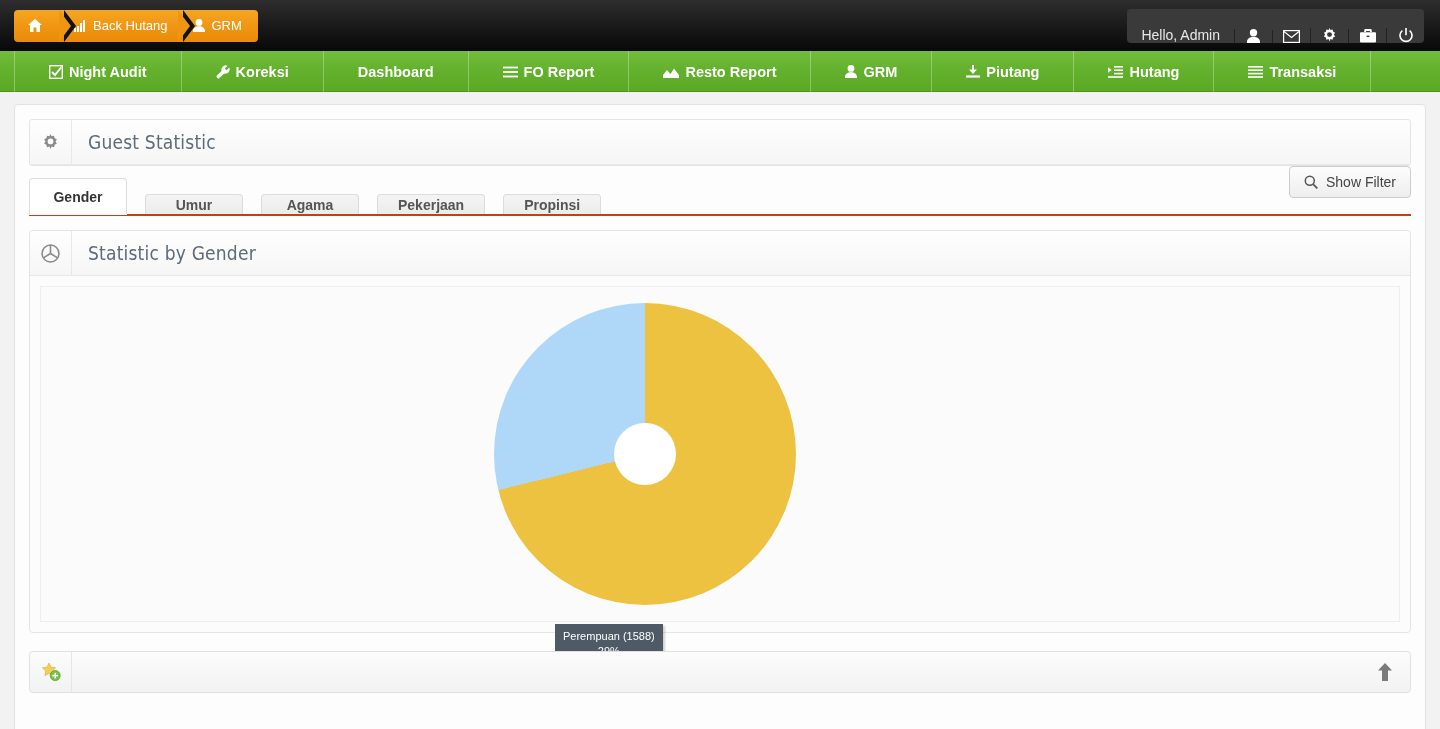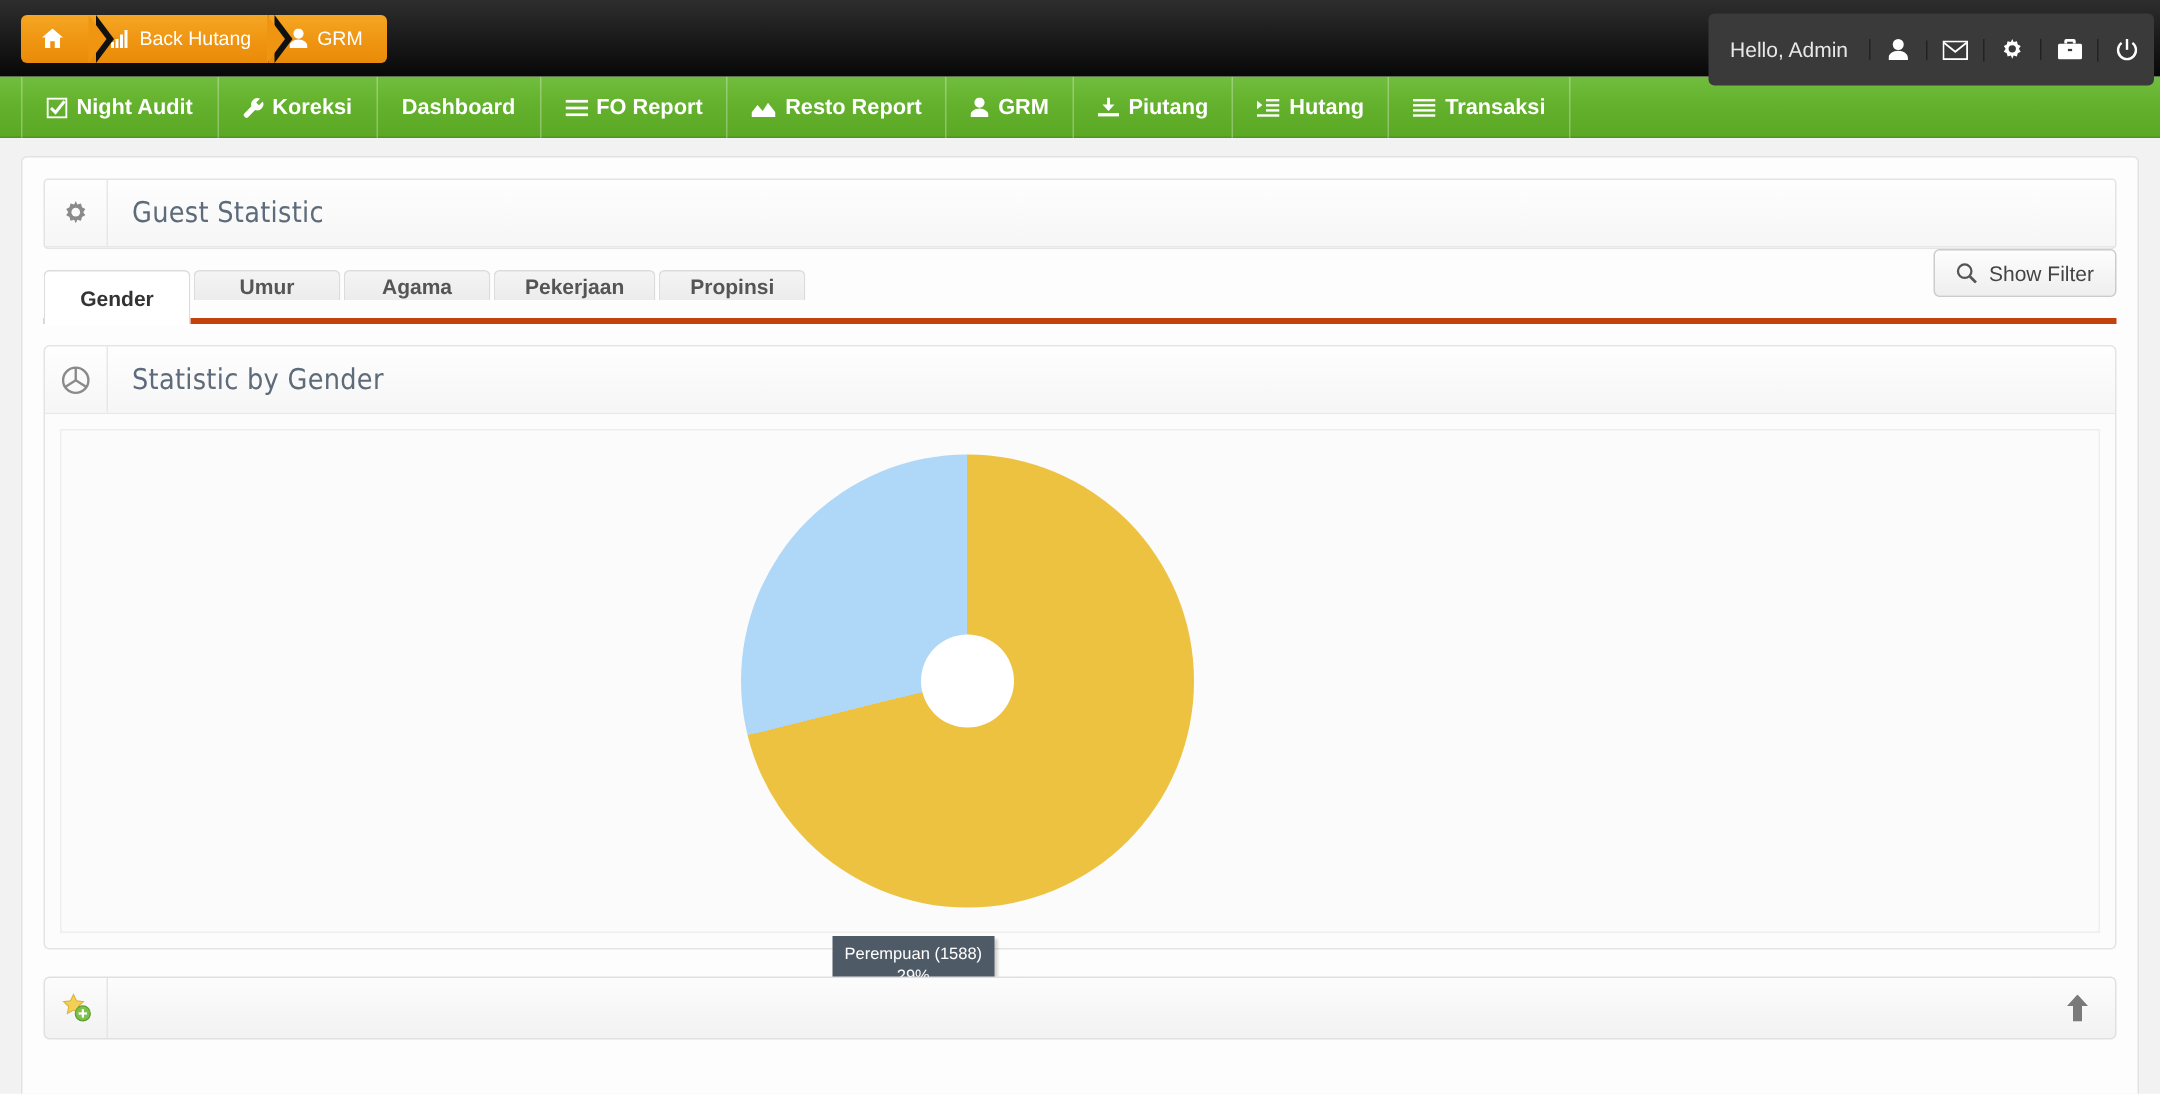--- a/index.html
+++ b/index.html
@@ -49,23 +49,23 @@
     width: 0; height: 0;
     border-top: 16px solid transparent;
     border-bottom: 16px solid transparent;
     border-left: 12px solid #111;
     z-index: 2;
   }
   .crumb .ci { margin-right: 6px; display: inline-flex; align-items: flex-end; }
 
   
   .userbox {
-    position: absolute; right: 4px; top: 9px;
-    height: 48px;
-    display: flex; align-items: center;
+    position: absolute; right: 16px; top: 9px;
+    height: 34px;
+    display: flex; align-items: flex-end;
     background: #3a3a3a;
     border-radius: 4px;
     overflow: hidden;
   }
   .userbox .hello {
     color: #e8e8e8; font-size: 14px;
     display: flex; align-items: center;
     padding: 0 14px;
   }
   .ubtn {
@@ -81,21 +81,21 @@
   .greennav {
     height: 41px;
     background: linear-gradient(to bottom, #72bd3e 0%, #62b02b 50%, #5aa824 100%);
     display: flex;
     align-items: stretch;
     padding-left: 14px;
     box-shadow: inset 0 -1px 0 rgba(0,0,0,.12);
   }
   .navitem {
     display: flex; align-items: center;
-    padding: 0 16px;
+    padding: 0 34px;
     color: #fff;
     font-size: 14.5px;
     font-weight: bold;
     text-decoration: none;
     border-right: 1px solid rgba(255,255,255,.30);
     white-space: nowrap;
     cursor: pointer;
   }
   .navitem:first-child { border-left: 1px solid rgba(255,255,255,.30); }
   .navitem .ni { margin-right: 6px; display: inline-flex; align-items: center; }
@@ -141,23 +141,24 @@
   }
 
   
   .tabsrow {
     position: relative;
     margin-top: 14px;
     height: 36px;
   }
   .tabs {
     display: flex;
-    align-items: flex-start;
+    align-items: flex-end;
     height: 36px;
-    border-bottom: 4px solid #c2410c;
+    border-bottom: 2px solid #c2410c;
+    gap: 16px;
   }
   .tab {
     height: 20px;
     min-width: 98px;
     padding: 0 20px;
     display: flex; align-items: center; justify-content: center;
     font-size: 14px; font-weight: bold;
     color: #555;
     background: linear-gradient(to bottom,#f4f4f4,#ececec);
     border: 1px solid #dcdcdc;

